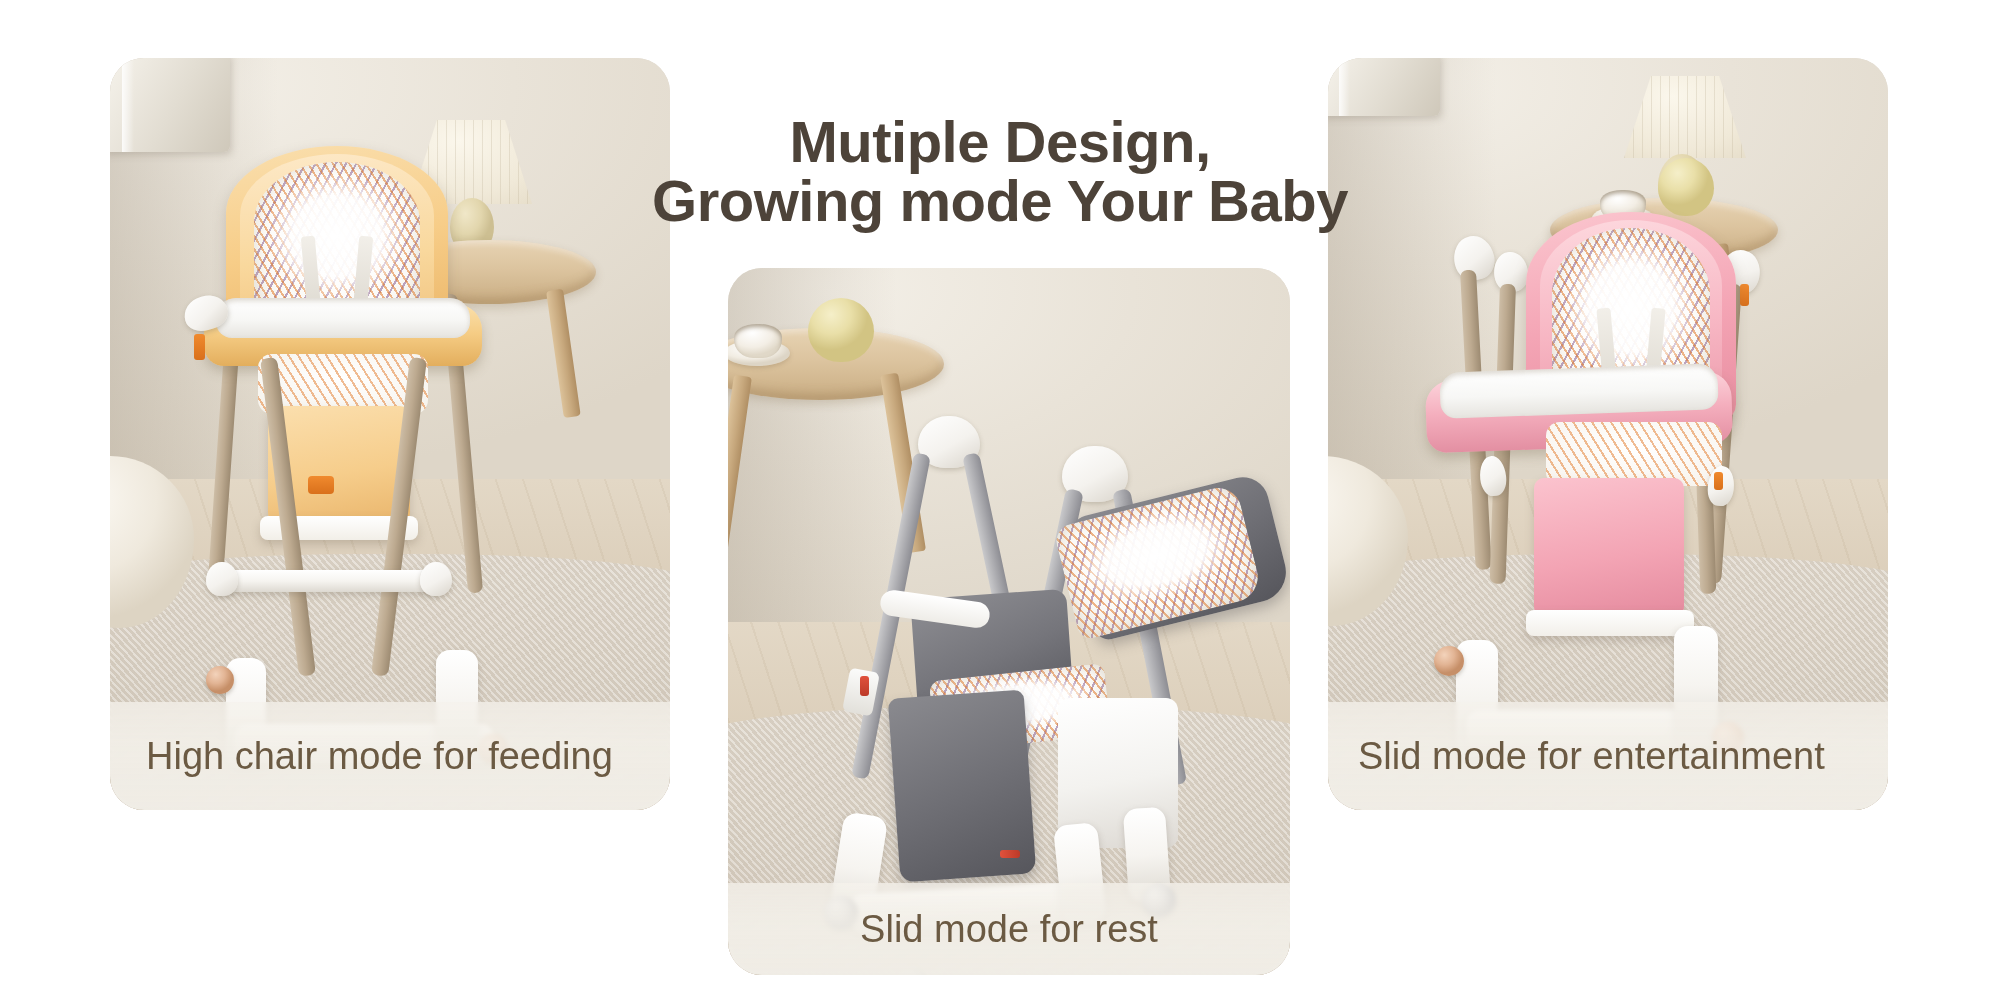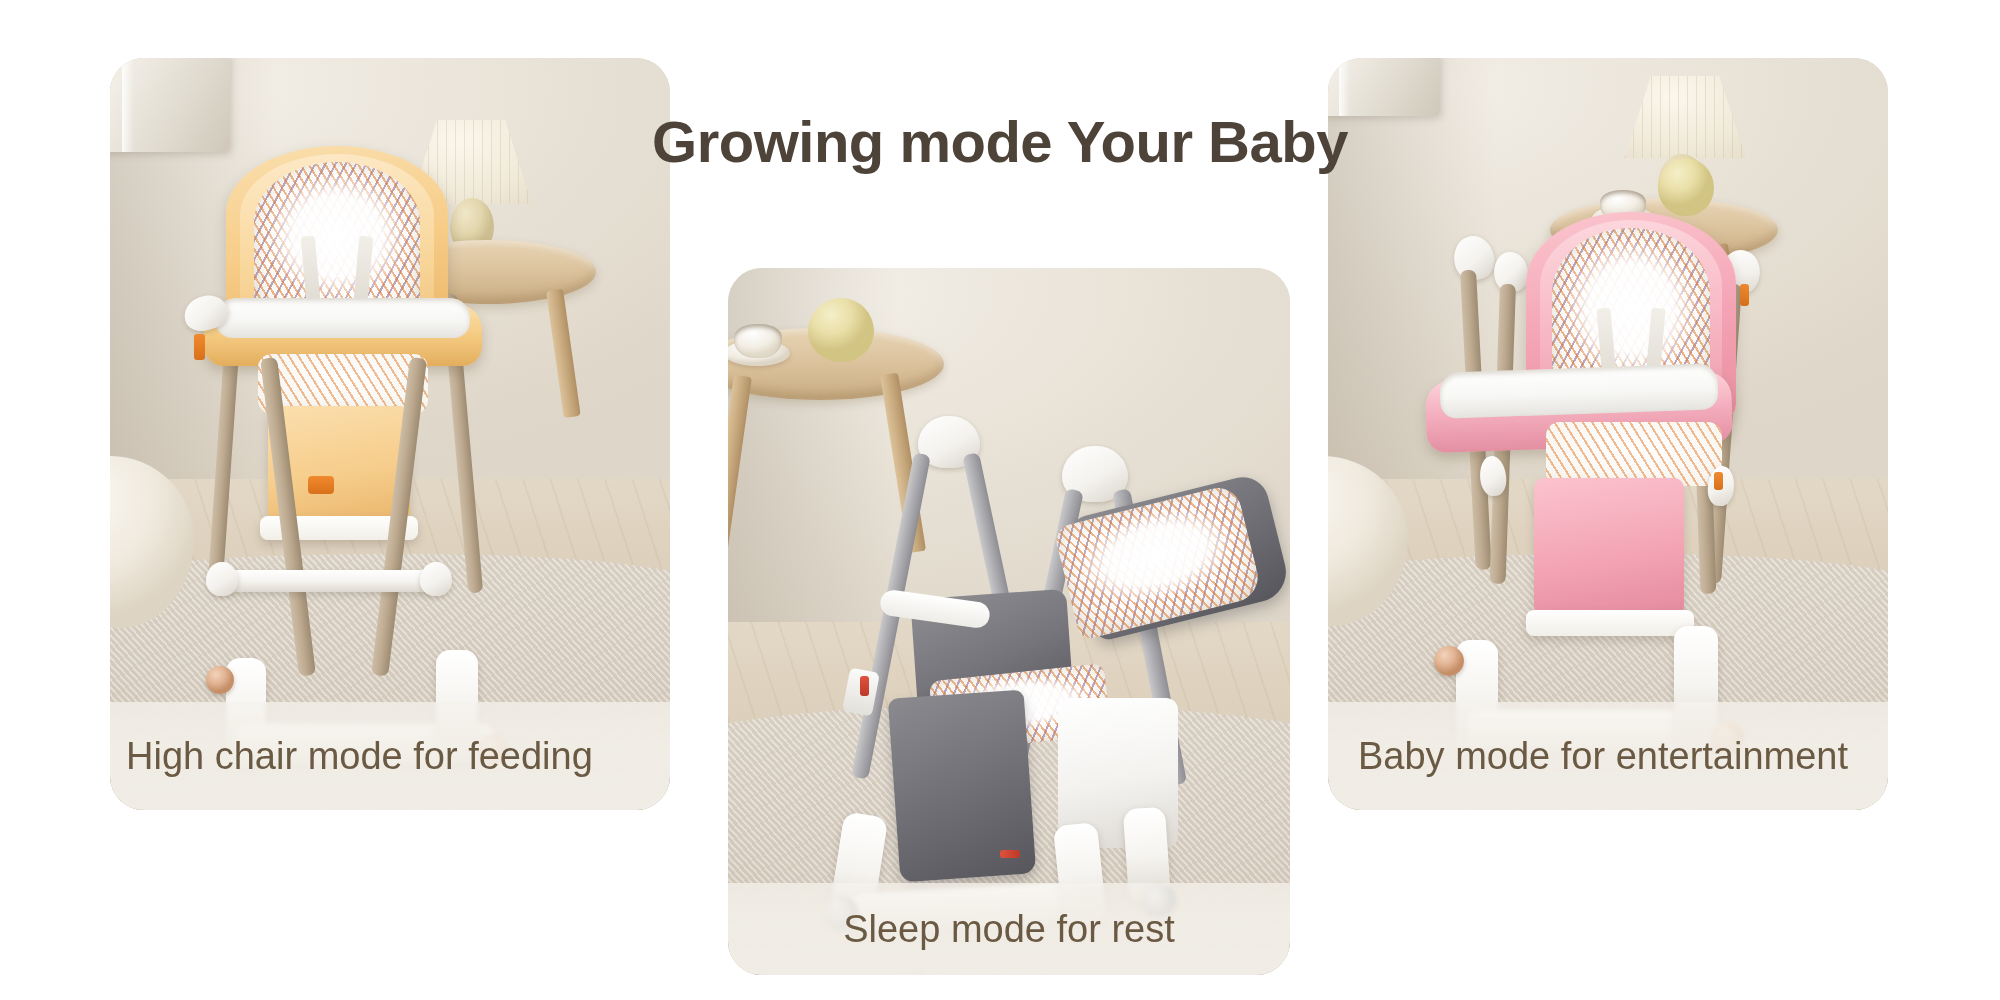--- a/index.html
+++ b/index.html
@@ -265,38 +265,39 @@
     align-items:center;
     background: linear-gradient(180deg, rgba(246,243,237,.72) 0%, rgba(243,240,233,.90) 38%, rgba(241,238,231,.95) 100%);
     backdrop-filter: blur(2px);
     z-index: 5;
   }
   .caption-text {
     color:#6b5a43;
     font-family:"Liberation Sans", sans-serif;
     font-size: 38px;
     font-weight: 400;
-    padding-left: 16px;
+    padding-left: 36px;
     white-space: nowrap;
   }
   .caption.center-cap { height: 92px; justify-content:center; }
   .caption.center-cap .caption-text { padding-left:0; }
   .caption.right-cap .caption-text { padding-left: 30px; }
 
   
   .soften {
     position:absolute; inset:0;
     pointer-events:none;
     background: radial-gradient(120% 100% at 50% 40%, rgba(255,255,255,0) 55%, rgba(160,146,124,.14) 100%);
   }
 </style>
 </head>
 <body>
 
 <div class="headline">
+  <span>Mutiple Design,</span>
   <span class="l2">Growing mode Your Baby</span>
 </div>
 
 <div class="panel panel-left">
   <div class="scene">
     <div class="wall"></div>
     <div class="wall-shade"></div>
     <div class="floor">
         <div class="floor-planks"></div>
       </div>
@@ -450,21 +451,21 @@
     <div class="base-bar" style="left:398px; top:540px; width:42px; height:94px; transform:rotate(-4deg);"></div>
 
     <div class="wheel dark" style="left:96px; top:628px; width:34px; height:34px;"></div>
     <div class="wheel dark" style="left:166px; top:700px; width:36px; height:36px;"></div>
     <div class="wheel dark" style="left:414px; top:616px; width:34px; height:34px;"></div>
   </div>
 
   <div class="soften"></div>
 
   <div class="caption center-cap">
-    <span class="caption-text">Sleep mode for rest</span>
+    <span class="caption-text">Slid mode for rest</span>
   </div>
 </div>
 
 <div class="panel panel-right">
   <div class="scene">
     <div class="wall"></div>
     <div class="wall-shade"></div>
     <div class="floor">
         <div class="floor-planks"></div>
       </div>
@@ -537,15 +538,15 @@
     <div class="base-bar" style="left:128px; top:582px; width:42px; height:118px;"></div>
     <div class="base-bar" style="left:138px; top:652px; width:248px; height:42px;"></div>
     <div class="base-bar" style="left:346px; top:568px; width:44px; height:120px;"></div>
     <div class="wheel copper" style="left:106px; top:588px; width:30px; height:30px;"></div>
     <div class="wheel copper" style="left:384px; top:664px; width:32px; height:32px;"></div>
   </div>
 
   <div class="soften"></div>
 
   <div class="caption right-cap">
-    <span class="caption-text">Baby mode for entertainment</span>
+    <span class="caption-text">Slid mode for entertainment</span>
   </div>
 </div>
 
 </body></html>

